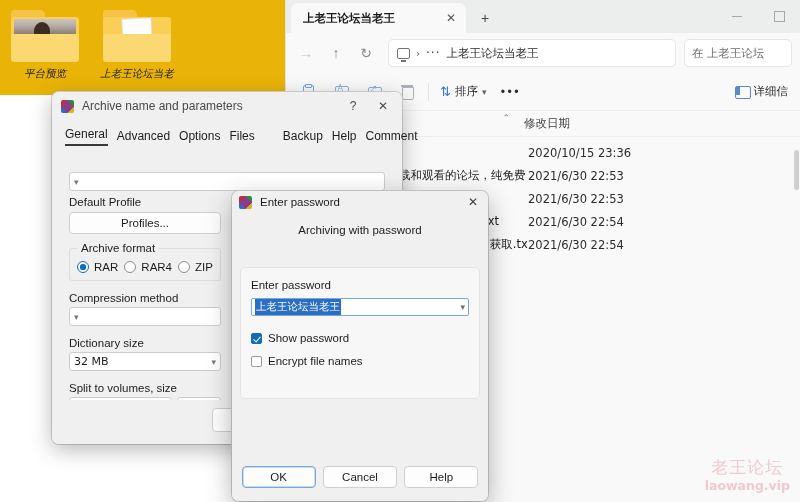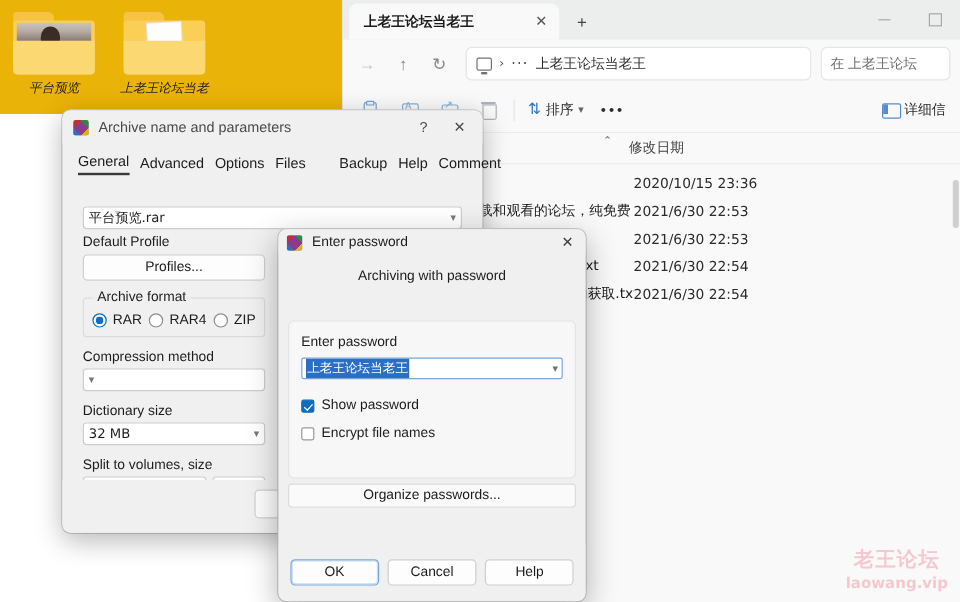--- a/index.html
+++ b/index.html
@@ -197,21 +197,21 @@
   #ex-scroll {
     position:absolute; right:1px; top:150px; width:5px; height:40px;
     background:#cfcfcf; border-radius:3px;
   }
 
   
   #watermark {
     position:absolute; right:10px; bottom:8px; text-align:center;
     color:#f3c9cf; pointer-events:none; line-height:1.25;
   }
-  #watermark .wm1 { font-size:17px; font-weight:bold; letter-spacing:1px;
+  #watermark .wm1 { font-size:17px; font-weight:normal; letter-spacing:1px;
     font-family:"DejaVu Sans","Liberation Sans",sans-serif; }
   #watermark .wm2 { font-size:12.5px; font-weight:bold;
     font-family:"DejaVu Sans","Liberation Sans",sans-serif; }
 
   
   #winrar {
     position:absolute; left:52px; top:92px; width:350px; height:352px;
     background:#f0f0f0; border-radius:7px;
     box-shadow:0 6px 22px rgba(0,0,0,.28), 0 0 0 1px #d6d6d6;
   }
@@ -518,21 +518,20 @@
     <span class="tab">Options</span>
     <span class="tab">Files</span>
     <span class="tab" style="margin-left:19px;">Backup</span>
     <span class="tab">Help</span>
     <span class="tab">Comment</span>
   </div>
 
   <div id="wr-panel">
 
     <div class="combo" style="position:absolute; left:7px; top:20px; right:7px;">
-      <span class="cv">平台预览.rar</span>
       <span class="carr">▾</span>
     </div>
 
     <div class="wr-left">
       <div class="lbl">Default Profile</div>
       <div class="btn-wide" style="margin-top:4px;">Profiles...</div>
 
       <div class="group" style="margin-top:14px;">
         <span class="gtitle">Archive format</span>
         <div style="display:flex; align-items:center; justify-content:space-between; margin-top:4px;">
@@ -618,20 +617,19 @@
     <div class="cb-row" style="top:64px;">
       <span class="cb on"></span>
       <span>Show password</span>
     </div>
     <div class="cb-row" style="top:87px;">
       <span class="cb"></span>
       <span>Encrypt file names</span>
     </div>
   </div>
 
-  <div id="pw-organize">Organize passwords...</div>
 
   <div id="pw-btns">
     <div class="pwbtn primary">OK</div>
     <div class="pwbtn">Cancel</div>
     <div class="pwbtn">Help</div>
   </div>
 </div>
 
 </body></html>

